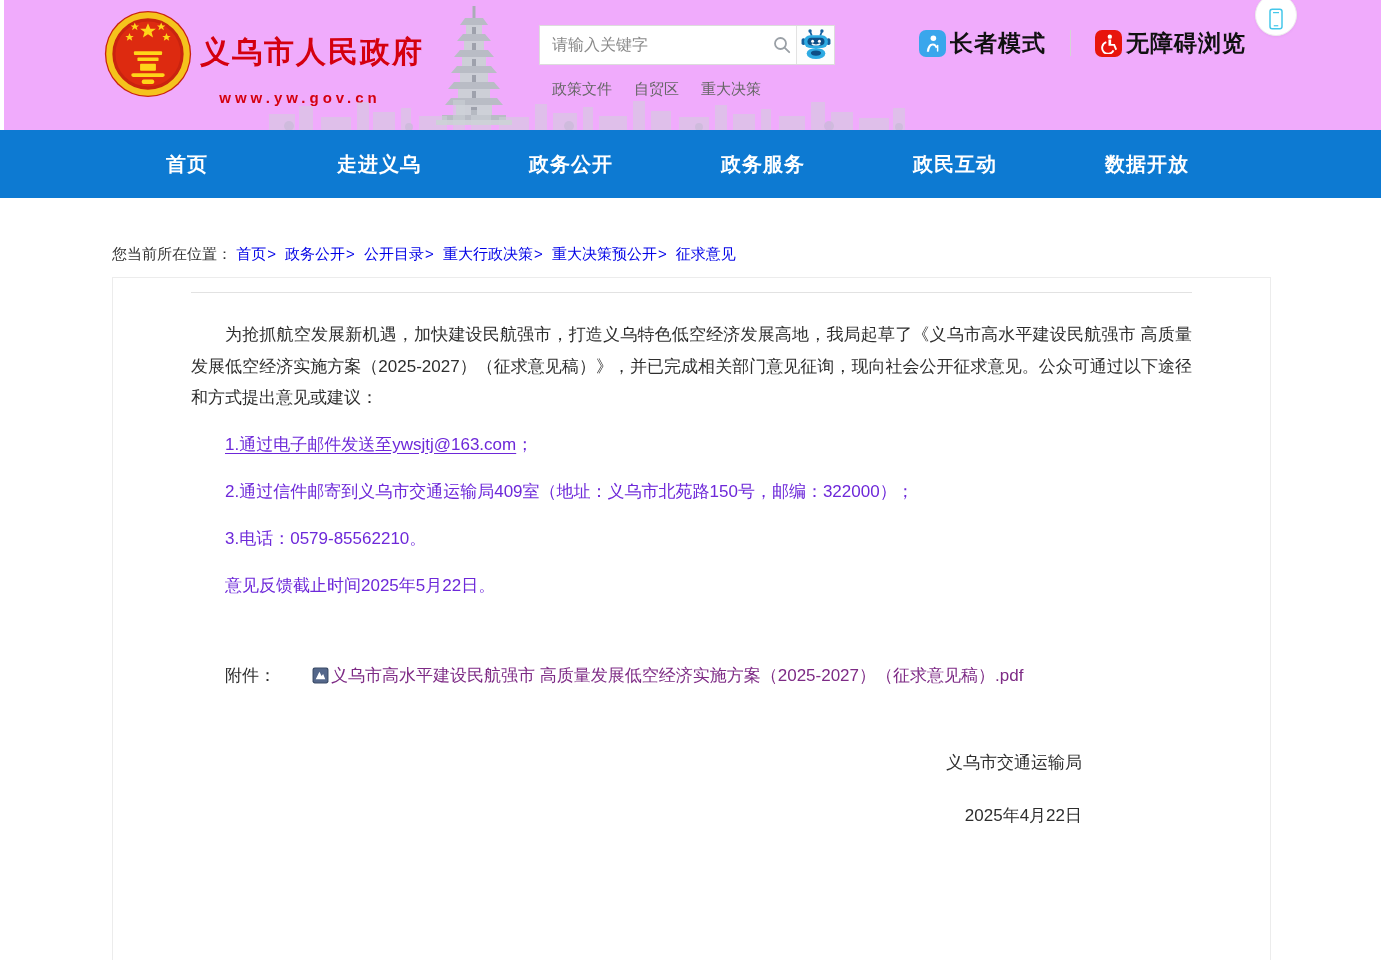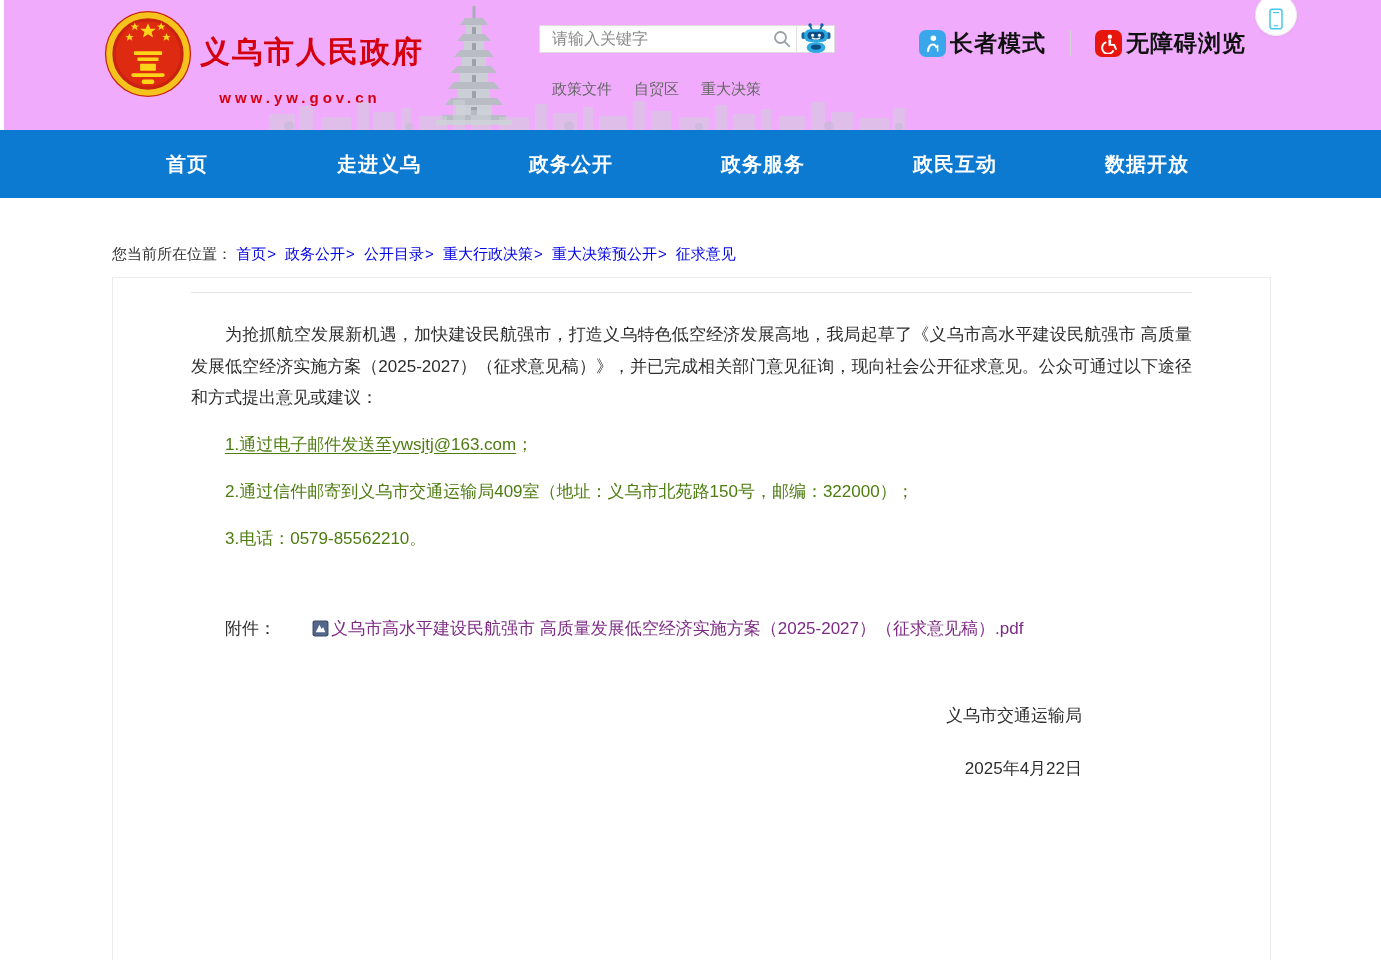--- a/index.html
+++ b/index.html
@@ -9,21 +9,21 @@
 
   
   .hdr { position:absolute; top:0; left:4px; width:1381px; height:130px; background:#f0abfc; }
   .emblem { position:absolute; left:100px; top:10px; width:88px; height:90px; cursor:pointer; }
   .brand { position:absolute; left:196px; top:32px; width:200px; text-align:center; cursor:pointer; }
   .brand .t1 { font-size:30px; font-weight:bold; color:var(--brand-red,#d4000f); letter-spacing:2px; white-space:nowrap; }
   .brand .t2 { margin-top:16px; font-size:15px; font-weight:bold; color:var(--brand-red,#d4000f); letter-spacing:4px; }
   .pagoda { position:absolute; left:420px; top:6px; width:100px; height:122px; opacity:.95; }
   .skyline { position:absolute; left:265px; top:92px; width:640px; height:38px; opacity:.5; }
 
-  .searchwrap { position:absolute; left:535px; top:25px; width:296px; height:28px; border:1px solid #dcdcdc; background:#fff; display:flex; align-items:stretch; }
+  .searchwrap { position:absolute; left:535px; top:25px; width:296px; height:40px; border:1px solid #dcdcdc; background:#fff; display:flex; align-items:stretch; }
   .searchwrap input { flex:1; border:none; outline:none; padding:0 8px 0 12px; font-size:16px; color:#333; font-family:inherit; }
   .searchwrap input::placeholder { color:#8a8a8a; }
   .sbtn { width:34px; display:flex; align-items:center; justify-content:center; cursor:pointer; }
   .botcell { width:44px; border-left:1px solid #e3e3e3; display:flex; align-items:center; justify-content:center; cursor:pointer; background:#fdfdfd; }
   .quick { position:absolute; left:548px; top:80px; display:flex; gap:22px; }
   .quick a { font-size:15px; color:#666; text-decoration:none; cursor:pointer; }
 
   .modebar { position:absolute; left:915px; top:27px; height:32px; display:flex; align-items:center; }
   .modebtn { display:flex; align-items:center; gap:4px; cursor:pointer; }
   .modeicon { width:27px; height:27px; border-radius:7px; display:flex; align-items:center; justify-content:center; }
@@ -41,21 +41,21 @@
   
   .crumbs { position:absolute; left:112px; top:245px; font-size:15px; color:#333; white-space:nowrap; }
   .crumbs a { color:var(--link-blue,#0000e6); text-decoration:none; cursor:pointer; }
   .crumbs .sep { color:var(--link-blue,#0000e6); margin:0 5px 0 1px; }
 
   
   .card { position:absolute; left:112px; top:277px; width:1159px; height:720px; background:#fff; border:1px solid #ececec; padding:0 78px; }
   .art-title { margin-top:44px; font-size:24px; line-height:37px; font-weight:bold; color:var(--title-red,#c80000); text-align:center; }
   .art-hr { margin-top:14px; border:none; border-top:1px solid #e2e2e2; height:0; }
   .art-p { margin-top:26px; font-size:17px; line-height:31.5px; color:#2e2e2e; text-indent:2em; text-align:justify; }
-  .art-li { margin-top:15px; font-size:17px; line-height:32px; color:#4d7c0f; text-indent:2em; }
+  .art-li { margin-top:15px; font-size:17px; line-height:32px; color:#6d28d9; text-indent:2em; }
   .u { text-decoration:underline; text-underline-offset:3px; }
   .attach { margin-top:62px; font-size:17px; color:#2e2e2e; text-indent:2em; }
   .attach .doc { display:inline-block; vertical-align:-3px; margin:0 2px 0 2px; }
   .attach a { color:var(--visited-purple,#7d2a85); text-decoration:none; cursor:pointer; }
   .sig { text-align:right; padding-right:110px; font-size:17px; color:#2e2e2e; }
   .sig-dept { margin-top:62px; }
   .sig-date { margin-top:30px; }
 </style>
 </head>
 <body>
@@ -248,20 +248,21 @@
   </div>
 
   <div class="card">
     <hr class="art-hr">
 
     <p class="art-p">为抢抓航空发展新机遇，加快建设民航强市，打造义乌特色低空经济发展高地，我局起草了《义乌市高水平建设民航强市 高质量发展低空经济实施方案（2025-2027）（征求意见稿）》，并已完成相关部门意见征询，现向社会公开征求意见。公众可通过以下途径和方式提出意见或建议：</p>
 
     <p class="art-li"><span class="u">1.通过电子邮件发送至ywsjtj@163.com</span><span>；</span></p>
     <p class="art-li"><span>2.通过信件邮寄到义乌市交通运输局409室（地址：义乌市北苑路150号，邮编：322000）；</span></p>
     <p class="art-li"><span>3.电话：0579-85562210。</span></p>
+    <p class="art-li"><span>意见反馈截止时间2025年5月22日。</span></p>
 
     <p class="attach">
       <span>附件：</span><span class="doc"><svg width="17" height="17" viewBox="0 0 16 16">
             <rect x="0.5" y="0.5" width="15" height="15" rx="2" fill="#3c4d68"></rect>
             <rect x="1.5" y="1.5" width="13" height="13" rx="1.5" fill="#54678a"></rect>
             <path d="M3.5 11.5 L7 4.5 L9 8.5 L10.5 6.5 L12.5 11.5 Z" fill="#fff"></path>
           </svg></span><a>义乌市高水平建设民航强市 高质量发展低空经济实施方案（2025-2027）（征求意见稿）.pdf</a>
     </p>
 
     <div class="sig sig-dept">义乌市交通运输局</div>

